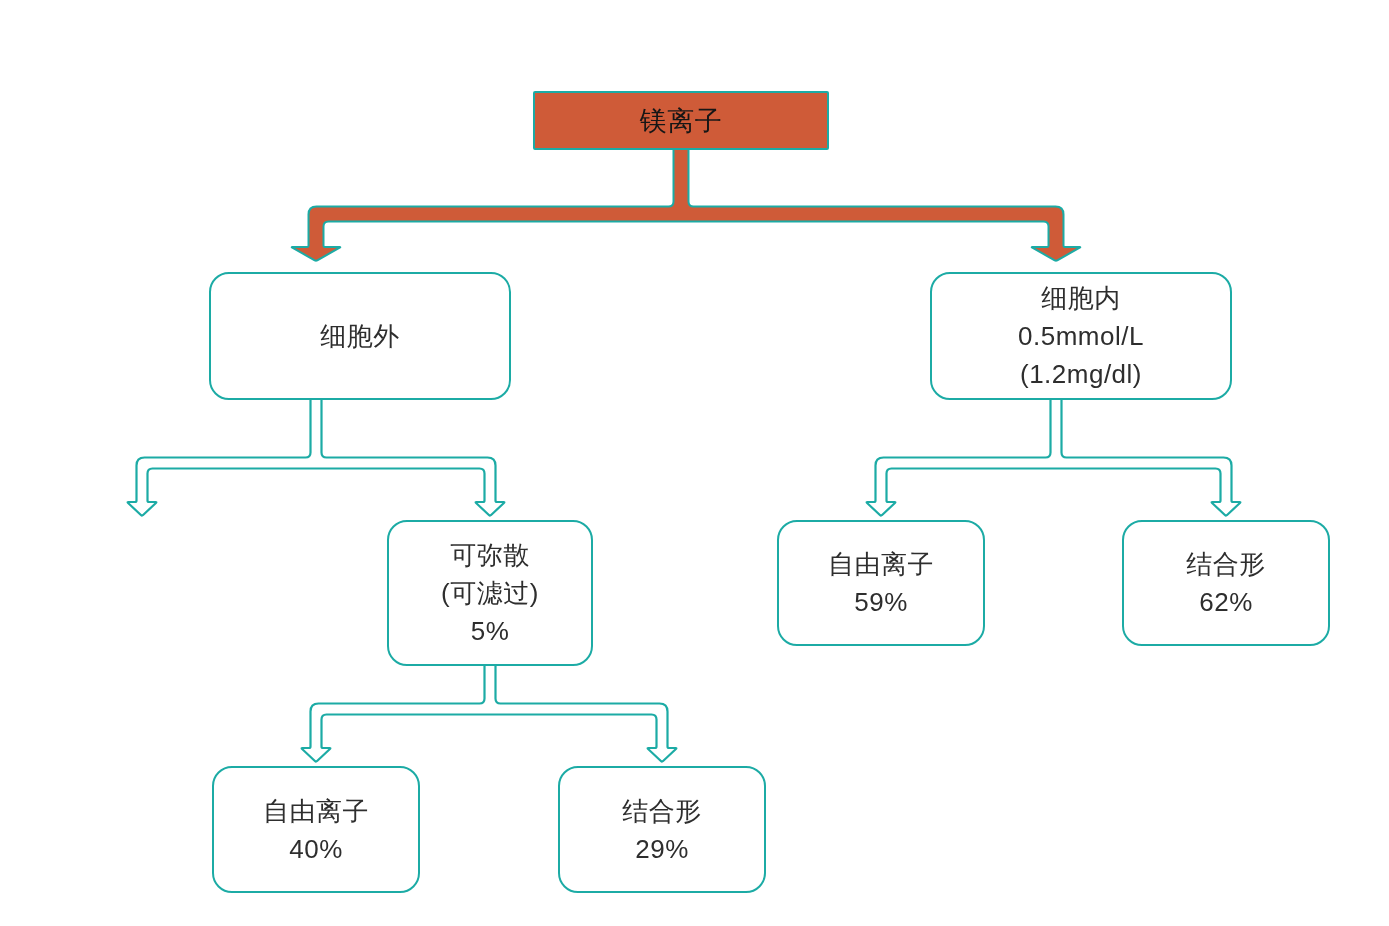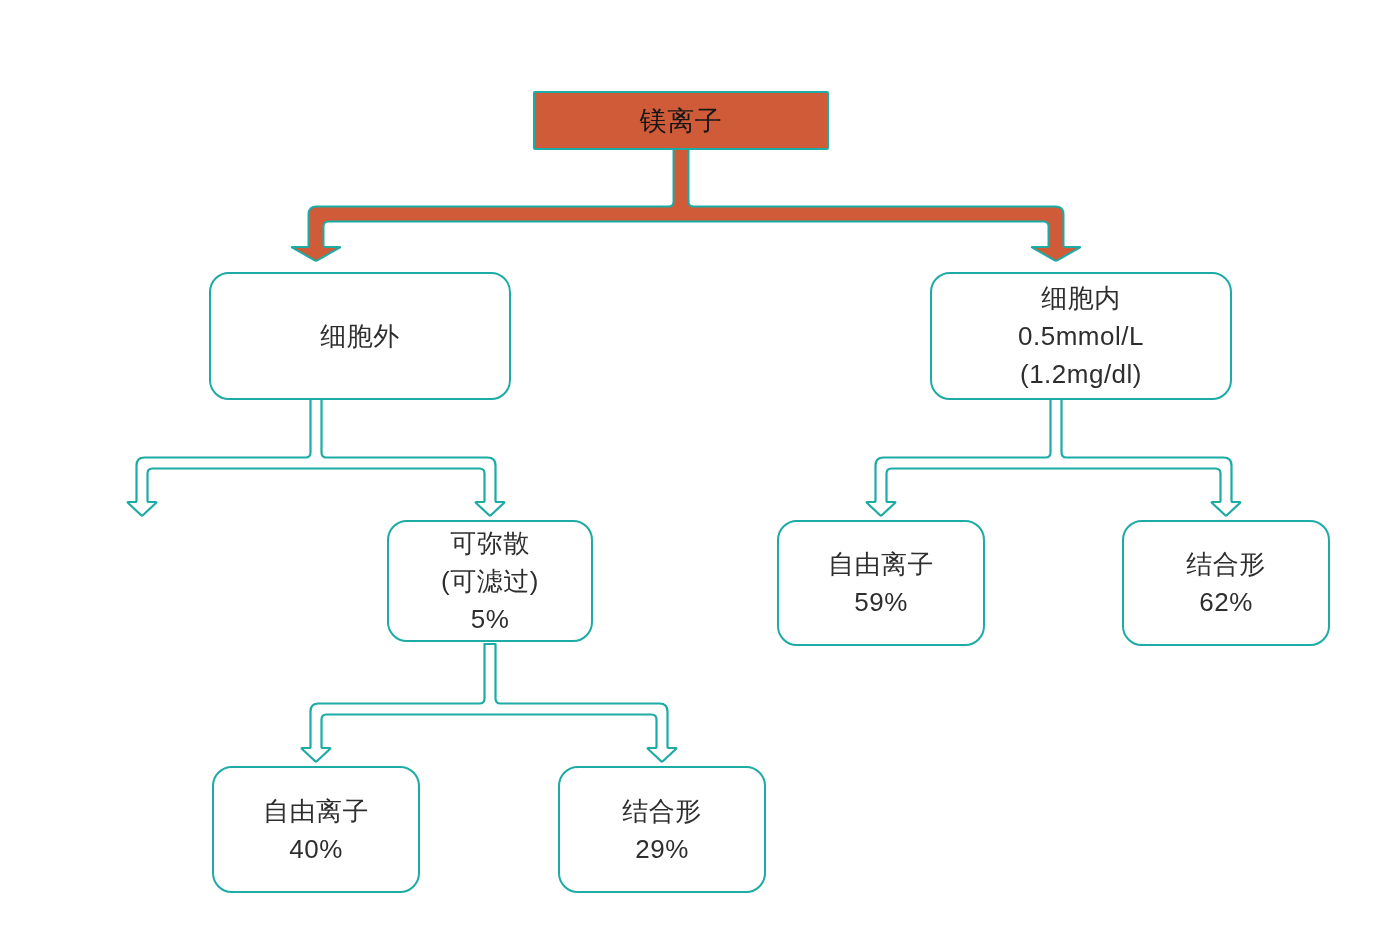--- a/index.html
+++ b/index.html
@@ -55,21 +55,21 @@
         <div class="line">镁离子</div>
       </div>
       <div class="node outline" style="left: 165px; top: 272px; width: 302px; height: 128px; margin-left: 44px;">
         <div class="line">细胞外</div>
       </div>
       <div class="node outline" style="left: 930px; top: 272px; width: 302px; height: 128px;">
         <div class="line">细胞内</div>
         <div class="line">0.5mmol/L</div>
         <div class="line">(1.2mg/dl)</div>
       </div>
-      <div class="node outline" style="left: 387px; top: 520px; width: 206px; height: 122px;">
+      <div class="node outline" style="left: 387px; top: 520px; width: 206px; height: 146px;">
         <div class="line">可弥散</div>
         <div class="line">(可滤过)</div>
         <div class="line">5%</div>
       </div>
       <div class="node outline" style="left: 777px; top: 520px; width: 208px; height: 126px;">
         <div class="line">自由离子</div>
         <div class="line">59%</div>
       </div>
       <div class="node outline" style="left: 1122px; top: 520px; width: 208px; height: 126px;">
         <div class="line">结合形</div>

